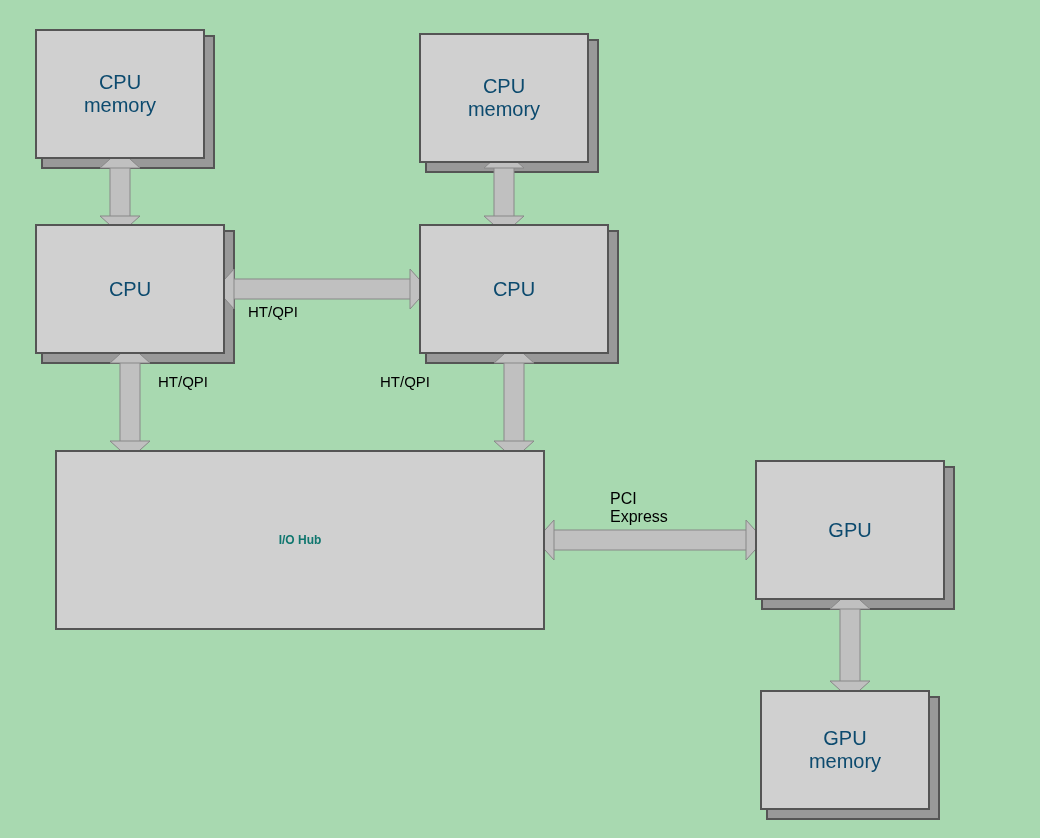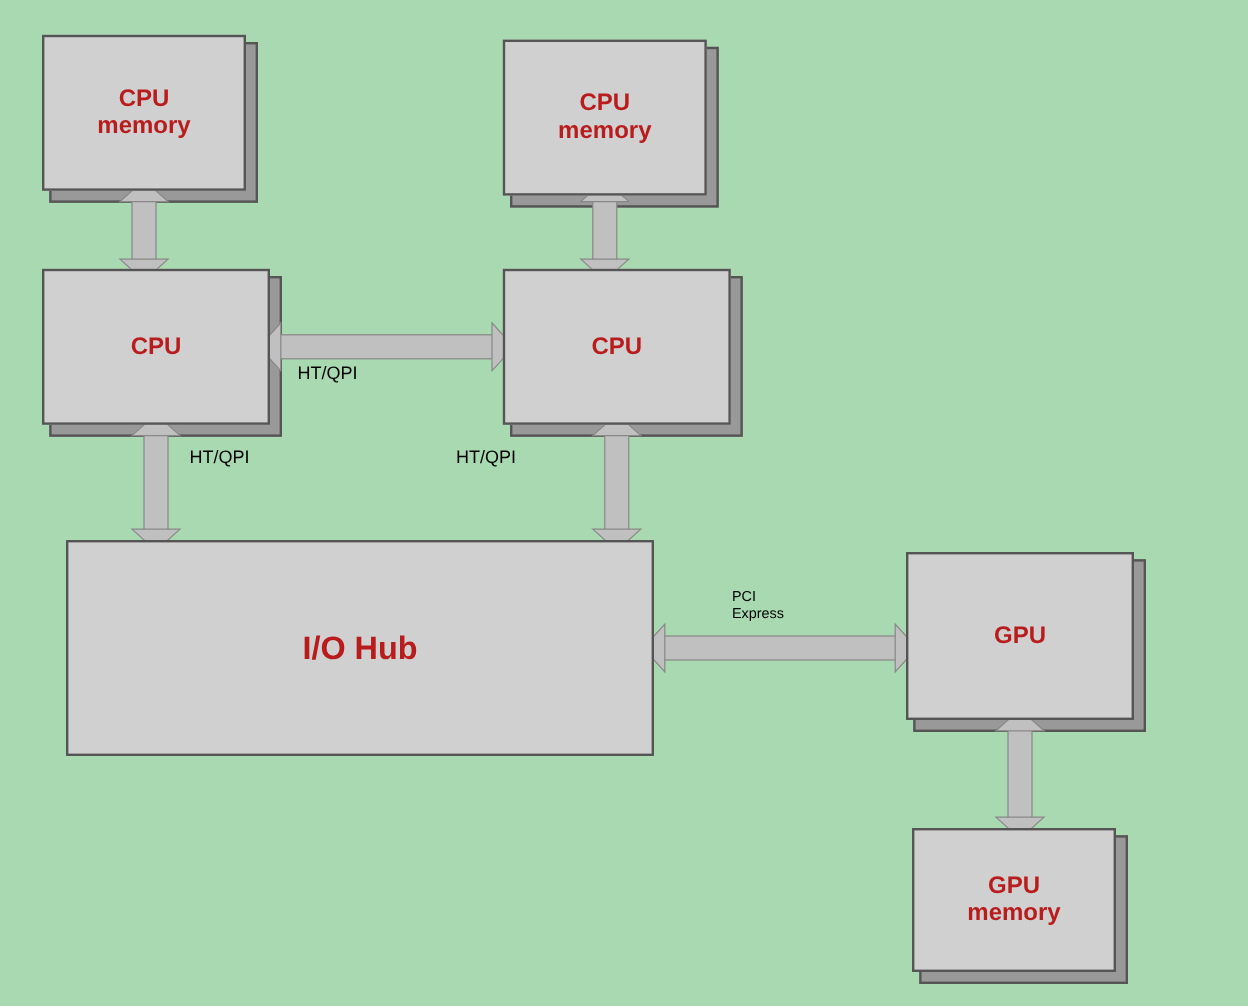--- a/index.html
+++ b/index.html
@@ -12,36 +12,36 @@
       font-family: Arial, sans-serif;
     }
 
     .box {
       position: absolute;
       background: #d0d0d0;
       border: 2px solid #555;
       display: flex;
       align-items: center;
       justify-content: center;
-      font-size: 27px;
+      font-size: 12px;
       font-weight: bold;
       text-align: center;
-      color: #b91c1c;
+      color: #0f766e;
     }
 
     
     .box-3d {
       position: absolute;
       display: flex;
       align-items: center;
       justify-content: flex-end;
       font-size: 20px;
-      font-weight: bold;
+      font-weight: normal;
       text-align: center;
-      color: #b91c1c;
+      color: #0c4a6e;
     }
 
     .box-3d::after {
       content: '';
       position: absolute;
       right: -10px;
       bottom: -10px;
       width: 100%;
       height: 100%;
       background: #999;
@@ -193,16 +193,16 @@
 </div>
 
 <div class="label" style="left:158px;top:373px;">
   <span>HT/QPI</span>
 </div>
 
 <div class="label" style="left:380px;top:373px;">
   <span>HT/QPI</span>
 </div>
 
-<div class="label" style="left:610px;top:490px;font-size:12px;">
+<div class="label" style="left:610px;top:490px;font-size:16px;">
   <span style="white-space:pre-line;">PCI
 Express</span>
 </div>
 
 </body></html>

